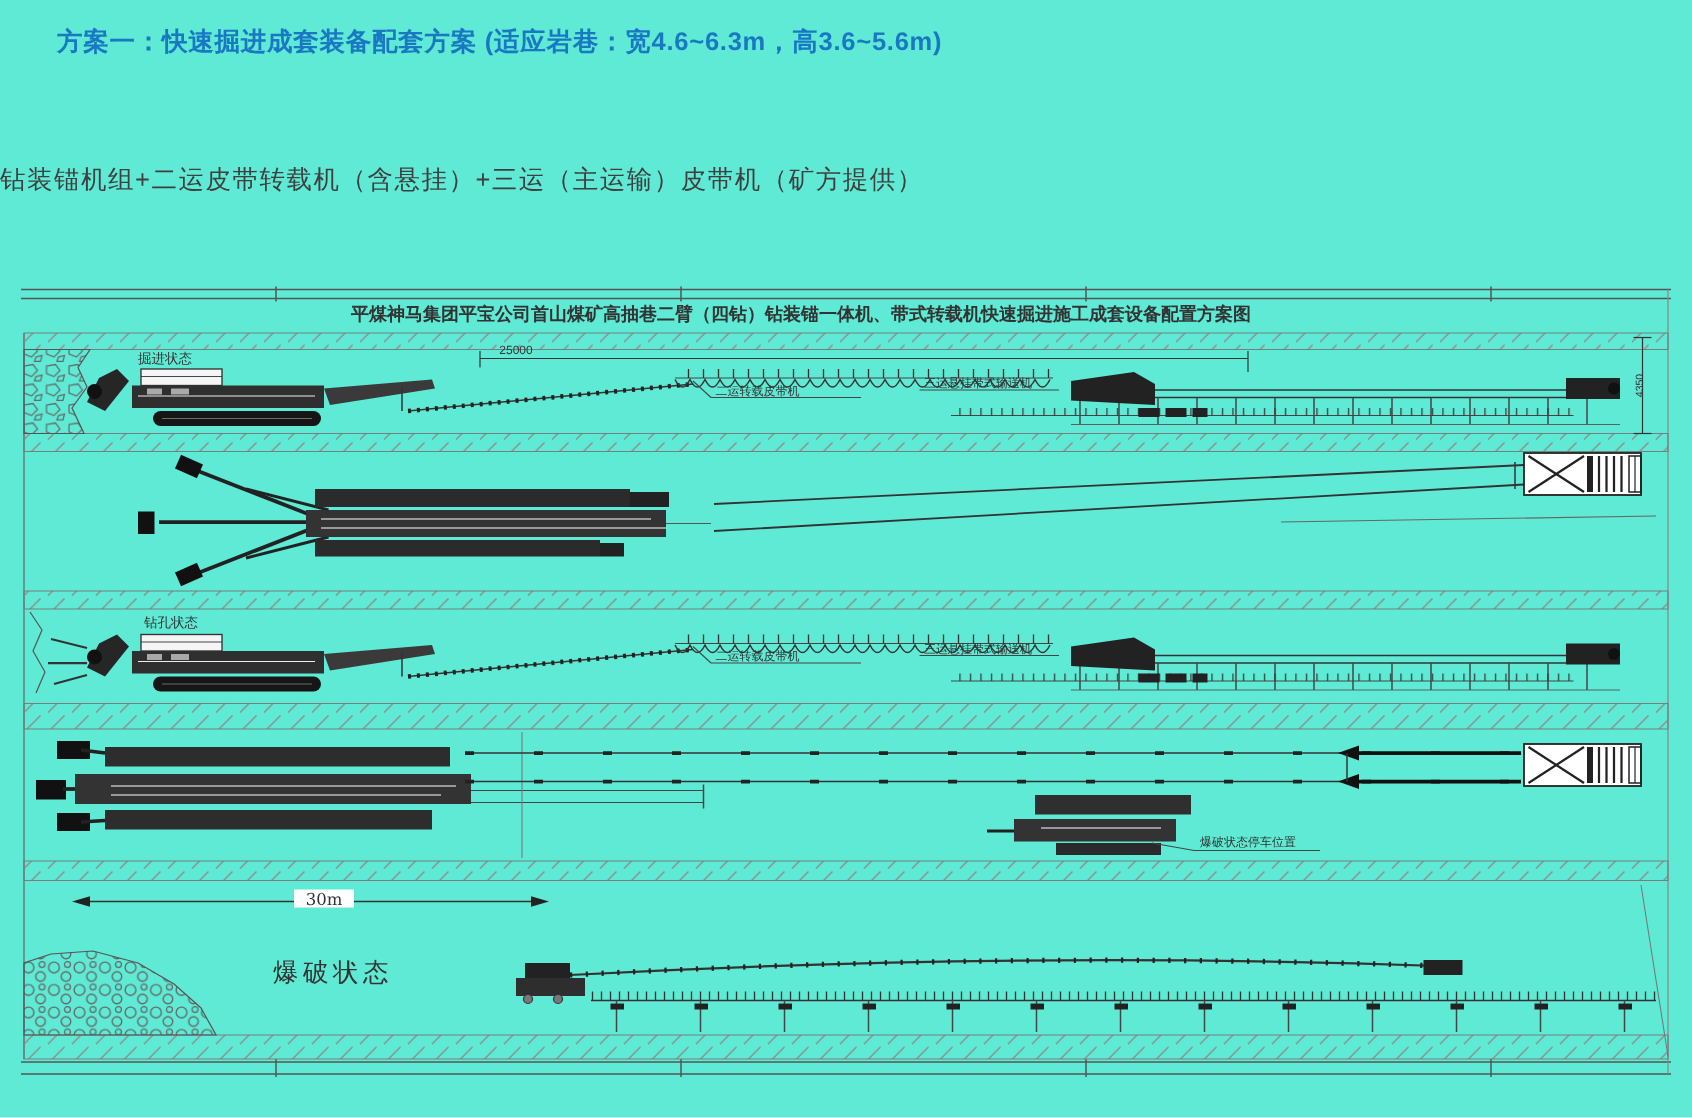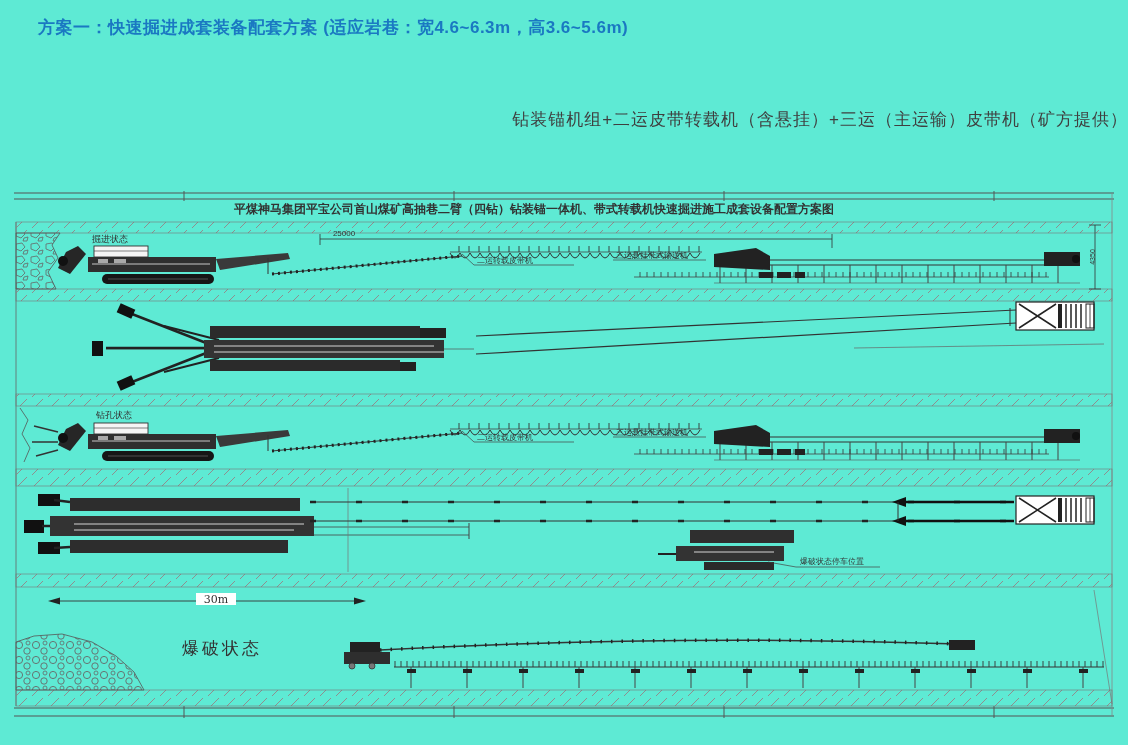--- a/index.html
+++ b/index.html
@@ -1,20 +1,20 @@
 <!DOCTYPE html>
 <html><head>
 <meta charset="utf-8">
 <style>
   html,body{margin:0;padding:0;background:#ffffff;}
   #stage{position:relative;width:1128px;height:745px;background:#5eead4;overflow:hidden;
          font-family:"Liberation Sans","DejaVu Sans",sans-serif;}
   .page-title{position:absolute;left:38px;top:16px;font-size:17px;font-weight:bold;
               color:#1a78c2;letter-spacing:.5px;white-space:nowrap;}
-  .page-subtitle{position:absolute;left:0;top:108px;width:1128px;text-align:right;
+  .page-subtitle{position:absolute;left:0;top:108px;width:1128px;text-align:left;
               font-size:17px;color:#3f3f3f;letter-spacing:1px;white-space:nowrap;}
   svg{position:absolute;left:14px;top:190px;}
   svg text{font-family:"Liberation Sans","DejaVu Sans",sans-serif;fill:#333;}
   .dimtxt{font-family:"DejaVu Serif","Liberation Serif",serif;}
 </style>
 </head>
 <body>
 
 <div id="stage">
 

